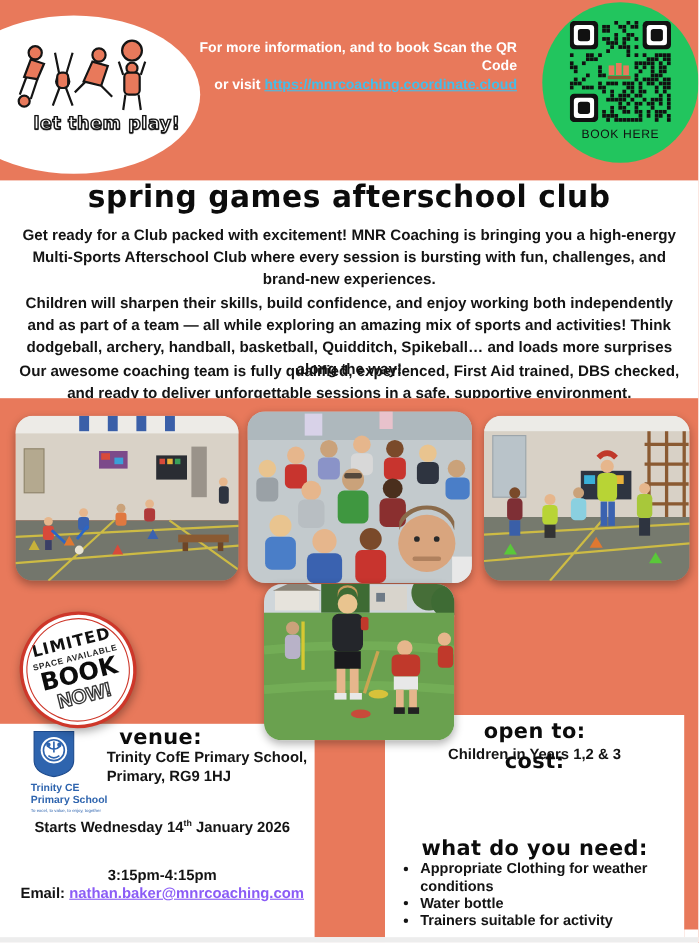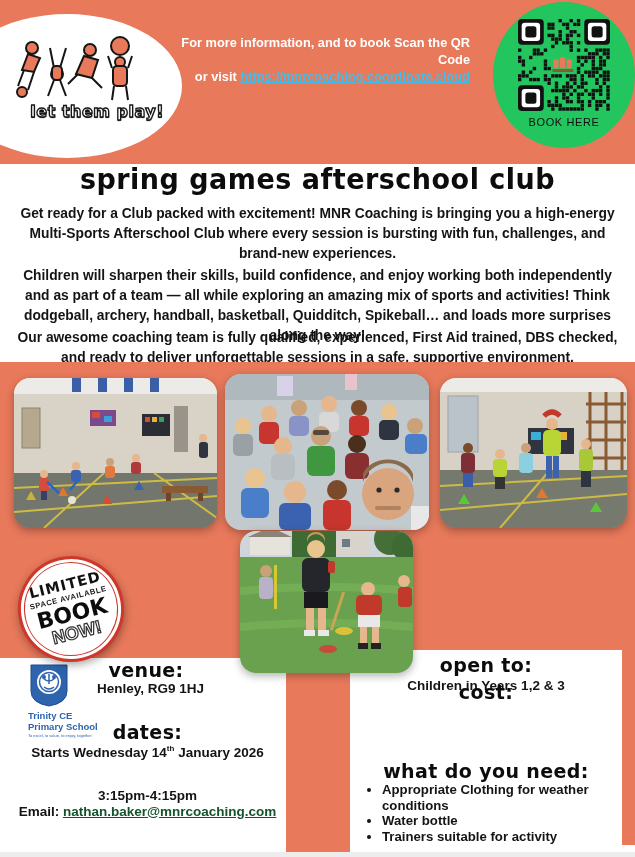--- a/index.html
+++ b/index.html
@@ -55,21 +55,21 @@
   .school{position:absolute;left:28px;top:663px;width:80px;text-align:left;z-index:5;}
   .school .nm{font-size:9.5px;font-weight:700;color:#2E64AE;line-height:10.5px;}
   .school .motto{font-size:4px;color:#2E64AE;margin-top:1px;white-space:nowrap;}
   .venue-h{position:absolute;left:90px;top:659px;width:112px;text-align:center;z-index:5;}
   .venue-t{position:absolute;left:97px;top:681px;width:190px;line-height:16.5px;z-index:5;text-align:left;}
   .dates-h{position:absolute;left:15px;top:721px;width:265px;text-align:center;z-index:5;}
   .dates-t{position:absolute;left:15px;top:744px;width:265px;text-align:center;z-index:5;}
   .dates-t sup{font-size:8px;}
   .time-h{position:absolute;left:15px;top:766px;width:265px;text-align:center;z-index:5;}
   .time-t{position:absolute;left:15px;top:788px;width:265px;text-align:center;line-height:15.5px;z-index:5;}
-  .email-a{color:#14532d;text-decoration:underline;font-weight:700;cursor:pointer;}
+  .email-a{color:#8b5cf6;text-decoration:underline;font-weight:700;cursor:pointer;}
   
   .open-h{position:absolute;left:350px;top:654px;width:272px;text-align:center;z-index:5;}
   .open-t{position:absolute;left:350px;top:678px;width:272px;text-align:center;z-index:5;}
   .cost-h{position:absolute;left:350px;top:681px;width:272px;text-align:center;z-index:5;}
   .cost-t{position:absolute;left:350px;top:724px;width:272px;text-align:center;z-index:5;}
   .need-h{position:absolute;left:350px;top:760px;width:272px;text-align:center;z-index:5;}
   .need-l{position:absolute;left:358px;top:782px;width:264px;z-index:5;margin:0;padding:0 0 0 24px;}
   .need-l li{font-weight:700;font-size:13.2px;color:#141414;line-height:15.6px;margin:0 0 0 0;}
 </style>
 </head>
@@ -513,24 +513,24 @@
       <circle cx="16" cy="14" r="2" fill="#2E64AE"></circle>
         <circle cx="26" cy="14" r="2" fill="#2E64AE"></circle>
     </svg>
     <div class="nm">Trinity CE</div>
     <div class="nm">Primary School</div>
     <div class="motto">To excel, to value, to enjoy, together</div>
   </div>
 
   <div class="venue-h bubble-h">venue:</div>
   <div class="venue-t btxt">
-    <div>Henley, RG9 1HJ</div>
+    <div>Trinity CofE Primary School,</div>
+    <div>Primary, RG9 1HJ</div>
   </div>
 
-  <div class="dates-h bubble-h">dates:</div>
   <div class="dates-t btxt">
     <span>Starts Wednesday 14</span><sup>th</sup><span> January 2026</span>
   </div>
 
   <div class="time-t btxt">
     <div>3:15pm-4:15pm</div>
     <div>
       <span>Email:</span>
       <a class="email-a">nathan.baker@mnrcoaching.com</a>
     </div>

